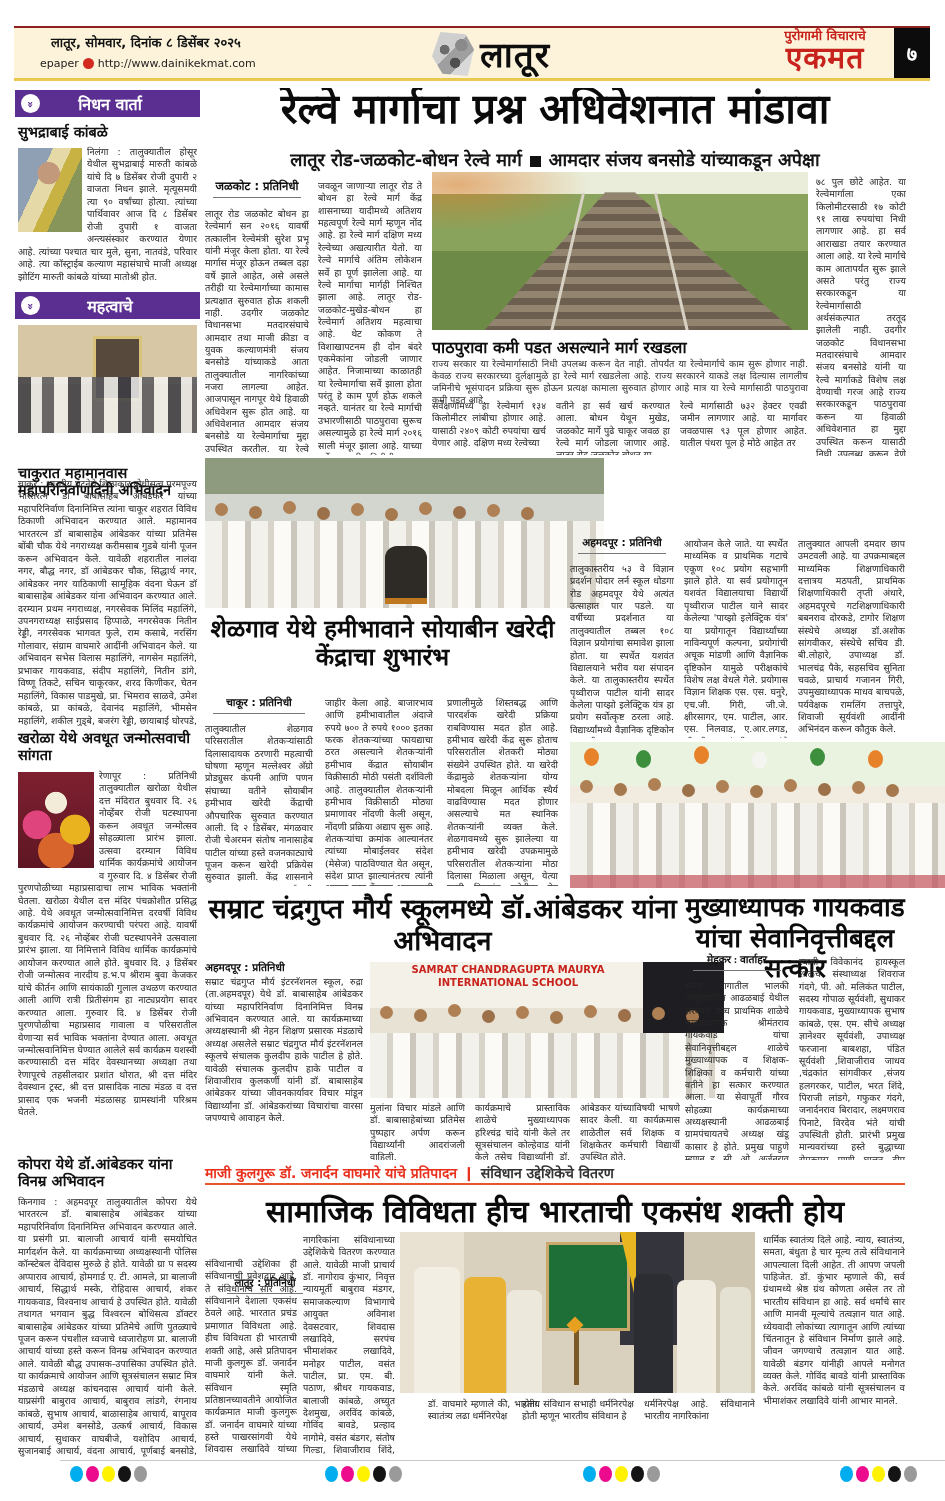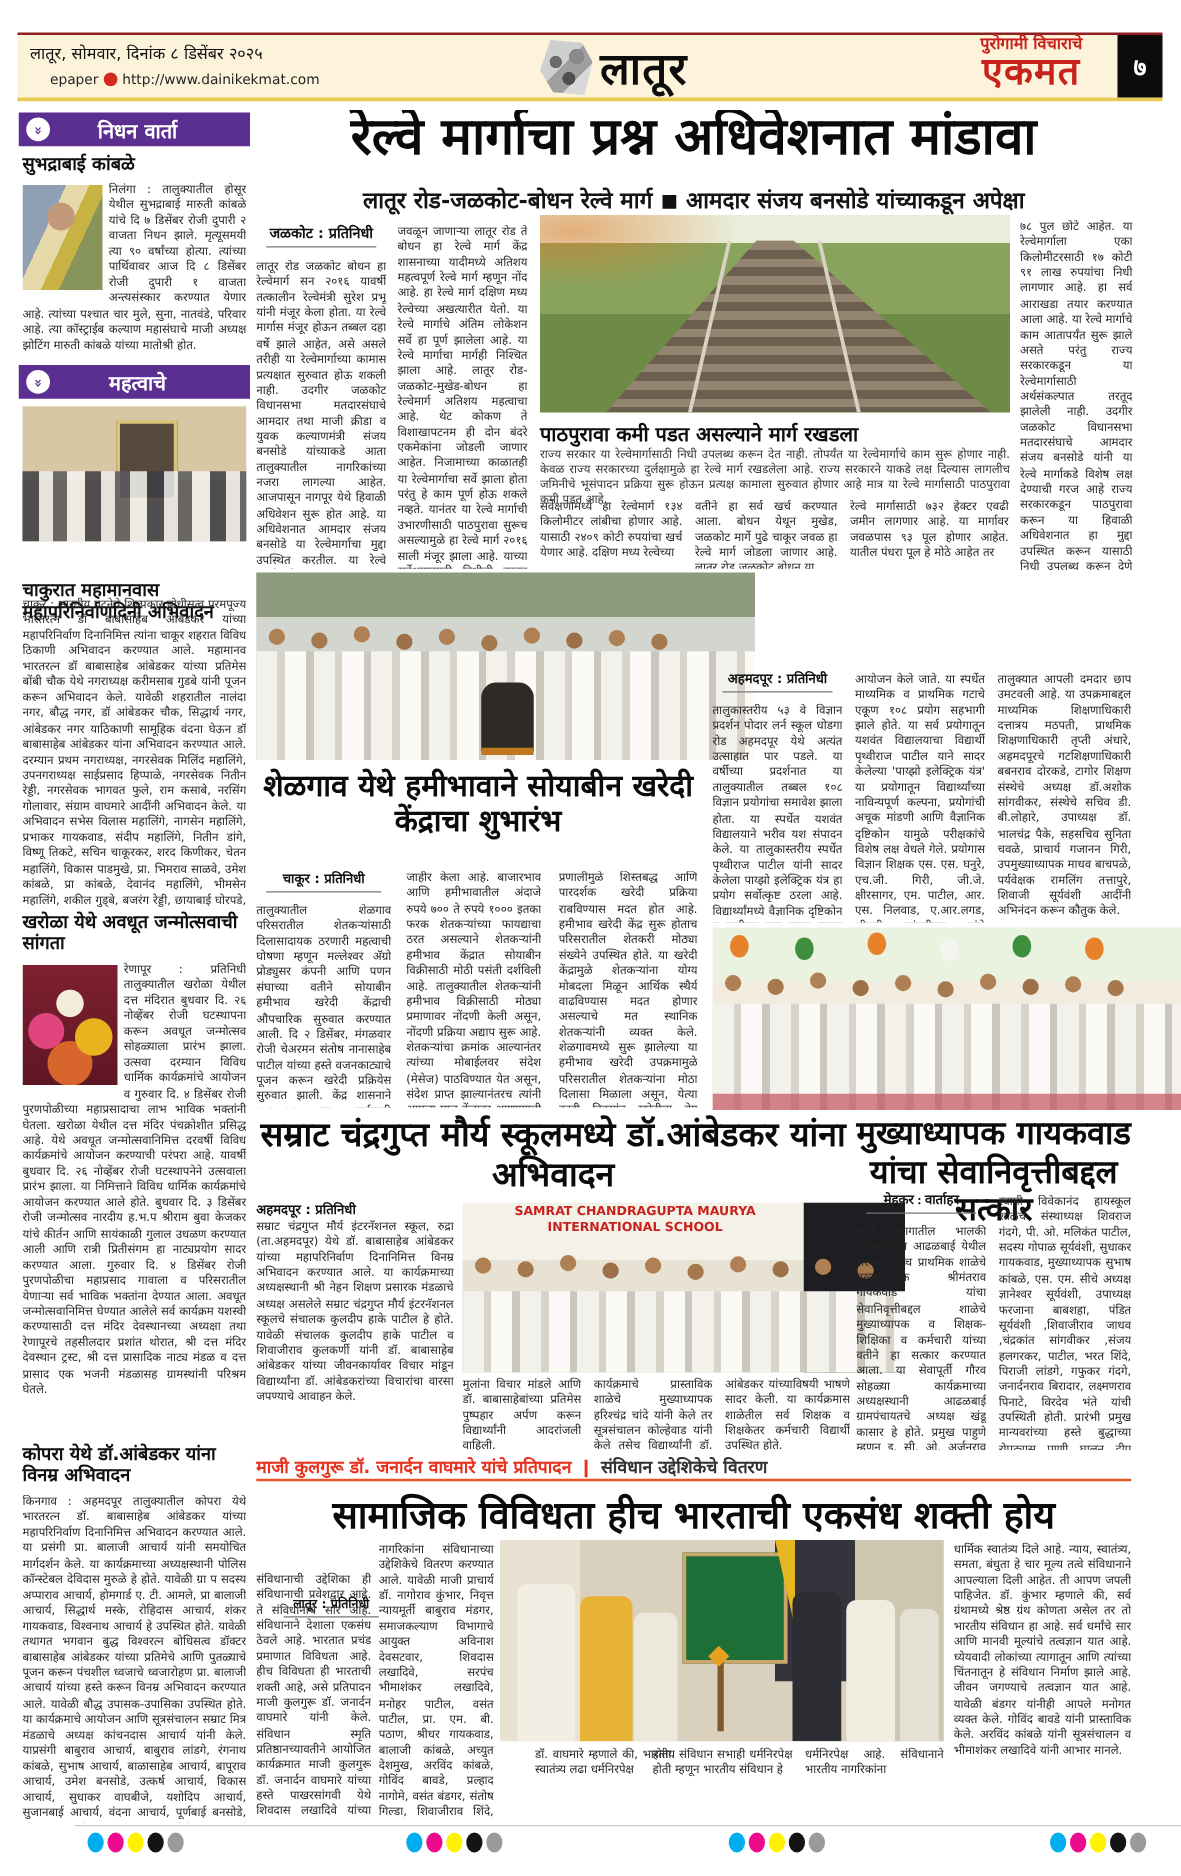--- a/index.html
+++ b/index.html
@@ -3,21 +3,21 @@
 <meta charset="utf-8">
 <style>
   html,body{margin:0;padding:0;background:#ffffff;}
   #page{position:relative;width:945px;height:1501px;background:#ffffff;overflow:hidden;
         font-family:"DejaVu Sans",sans-serif;color:#1c1c1c;}
   .abs{position:absolute;}
   
   .mast-rule-top{left:14px;top:26px;width:916px;height:2px;background:#8e2020;}
   .mast-band{left:14px;top:28px;width:916px;height:50px;background:#fcf3da;}
   .mast-rule-bot{left:14px;top:78px;width:916px;height:3px;background:#e9c94f;}
-  .dateline{left:24px;top:33px;font-size:13px;font-weight:normal;color:#111;}
+  .dateline{left:51px;top:33px;font-size:13px;font-weight:bold;color:#111;}
   .epaper-row{left:40px;top:57px;font-size:11px;color:#222;display:flex;align-items:center;gap:4px;}
   .epaper-icon{width:11px;height:11px;border-radius:50%;background:#d22a1e;display:inline-block;}
   .mast-logo{left:432px;top:32px;width:42px;height:44px;
      background:radial-gradient(circle at 30% 40%, #6b6b6b 12%, transparent 13%),
                 radial-gradient(circle at 70% 30%, #8a8a8a 14%, transparent 15%),
                 radial-gradient(circle at 55% 70%, #4f4f4f 13%, transparent 14%),
                 linear-gradient(135deg,#cfcfcf 0 45%,#9f9f9f 45% 70%,#d8d8d8 70%);
      clip-path:polygon(20% 0,80% 5%,100% 40%,85% 100%,25% 95%,0 55%);}
   .mast-city{left:480px;top:30px;font-size:35px;font-weight:bold;color:#0d0d0d;letter-spacing:1px;}
   .brand-box{left:756px;top:29px;width:138px;height:48px;text-align:center;}

